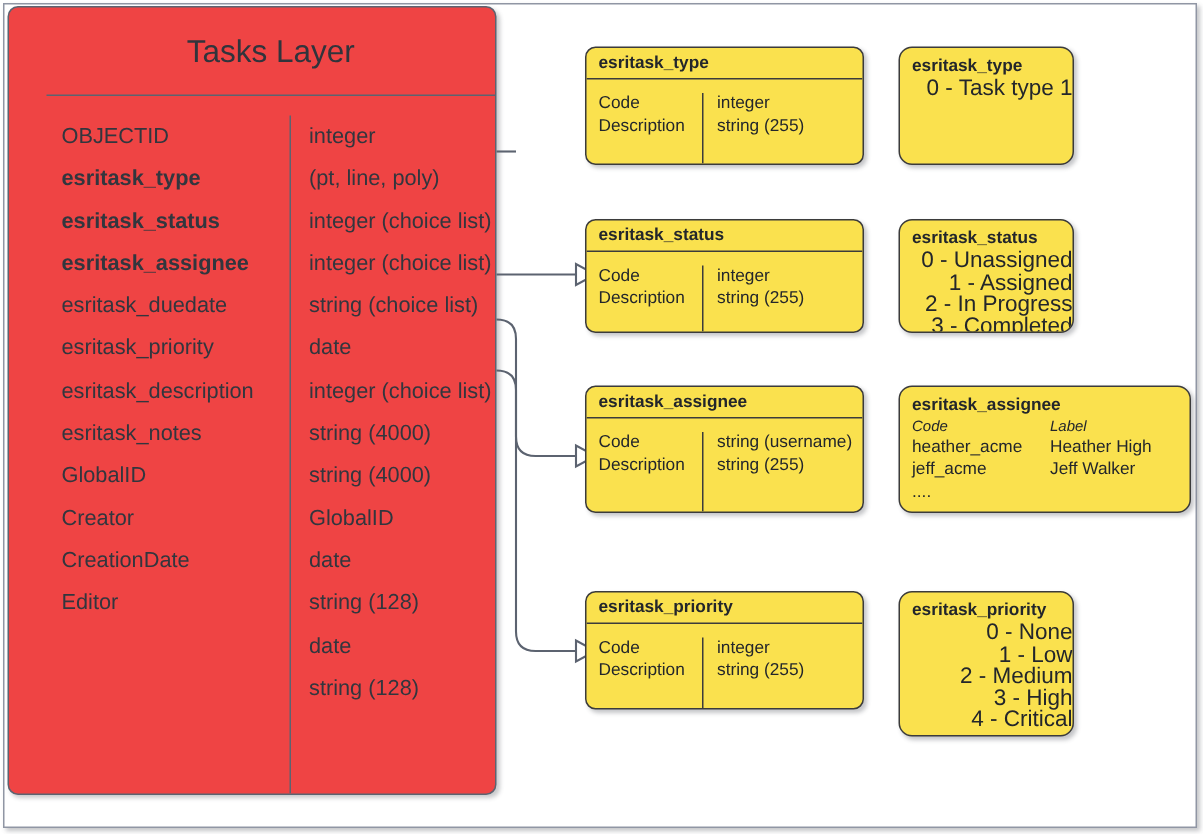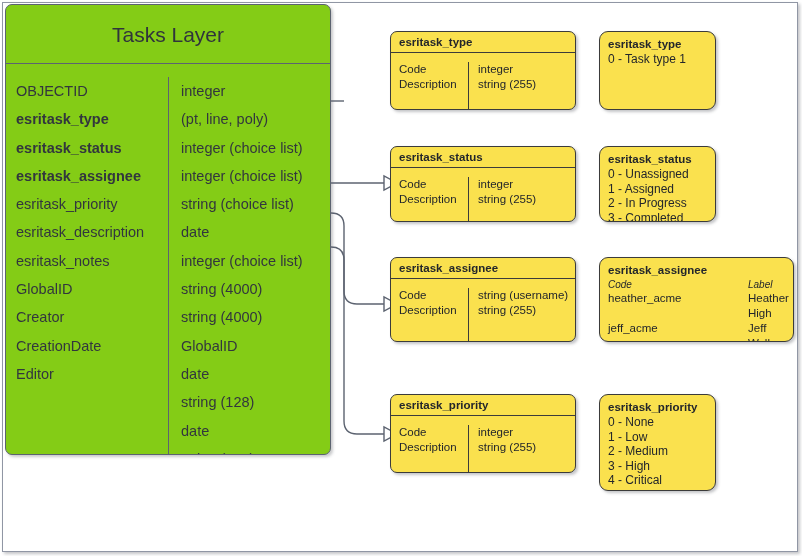--- a/index.html
+++ b/index.html
@@ -32,27 +32,28 @@
     background: #ffffff;
     box-shadow: 2px 2px 3px rgba(60,64,72,0.30);
   }
 
   
   #tasks-layer {
     position: absolute;
     left: 5px;
     top: 4px;
     width: 326px;
-    height: 451px;
+    height: 526px;
     box-sizing: border-box;
     border: 1.6px solid #5c6370;
     border-radius: 7px;
-    background: #84cc16;
+    background: #ef4444;
     box-shadow: 2px 2px 3px rgba(60,64,72,0.28);
     overflow: hidden;
+    padding-left: 25px;
   }
   #tasks-title {
     height: 59px;
     line-height: 59px;
     text-align: center;
     font-size: 21px;
     color: #30343c;
     border-bottom: 1.6px solid #5c6370;
     box-sizing: border-box;
   }
@@ -141,40 +142,41 @@
     overflow: hidden;
   }
   .vbox-title {
     font-size: 11.5px;
     font-weight: bold;
     color: #23262b;
     line-height: 15px;
     white-space: nowrap;
   }
   .vline {
-    font-size: 12px;
+    font-size: 15px;
     line-height: 14.5px;
     color: #23262b;
     white-space: nowrap;
+    text-align: right;
   }
   .vgrid-head {
     font-size: 10px;
     font-style: italic;
     color: #23262b;
     line-height: 13px;
     display: flex;
   }
   .vgrid-row {
     font-size: 11.5px;
     line-height: 15px;
     color: #23262b;
     display: flex;
   }
   .vg-c1 { width: 92px; }
-  .vg-c2 { flex: 1; margin-left: 48px; }
+  .vg-c2 { flex: 1; }
 
   
   #connectors {
     position: absolute;
     left: 0; top: 0;
     width: 802px;
     height: 556px;
     pointer-events: none;
   }
 </style>
@@ -186,20 +188,21 @@
   <div id="outer-frame"></div>
 
   <div id="tasks-layer">
     <div id="tasks-title">Tasks Layer</div>
     <div id="tasks-body">
       <div class="col-names">
         <div class="frow">OBJECTID</div>
         <div class="frow bold">esritask_type</div>
         <div class="frow bold">esritask_status</div>
         <div class="frow bold">esritask_assignee</div>
+        <div class="frow">esritask_duedate</div>
         <div class="frow">esritask_priority</div>
         <div class="frow">esritask_description</div>
         <div class="frow">esritask_notes</div>
         <div class="frow">GlobalID</div>
         <div class="frow">Creator</div>
         <div class="frow">CreationDate</div>
         <div class="frow">Editor</div>
       </div>
       <div class="col-types">
         <div class="frow">integer</div>

